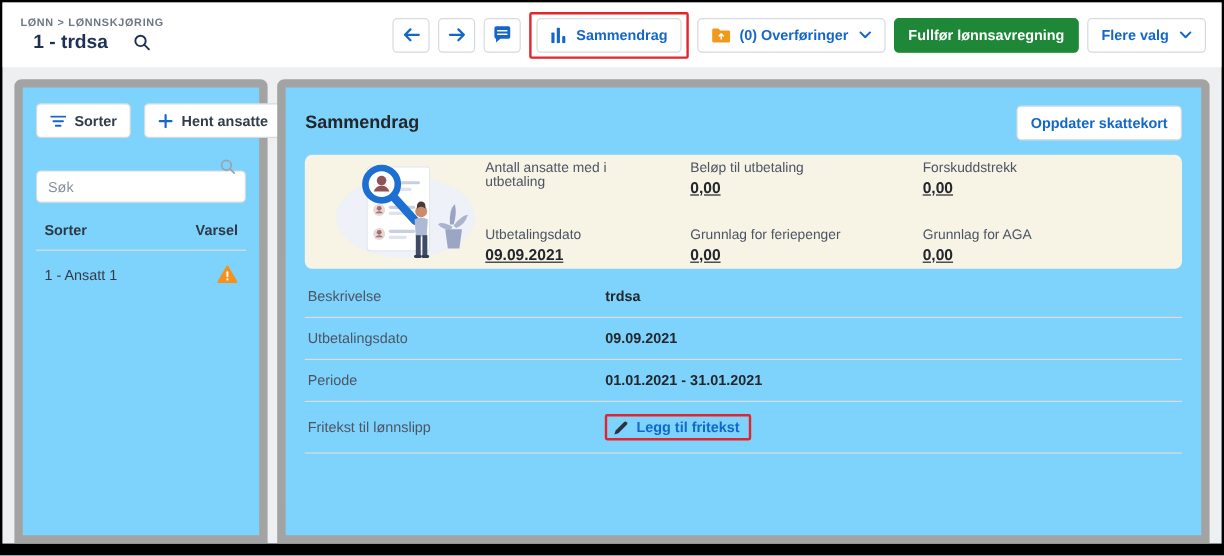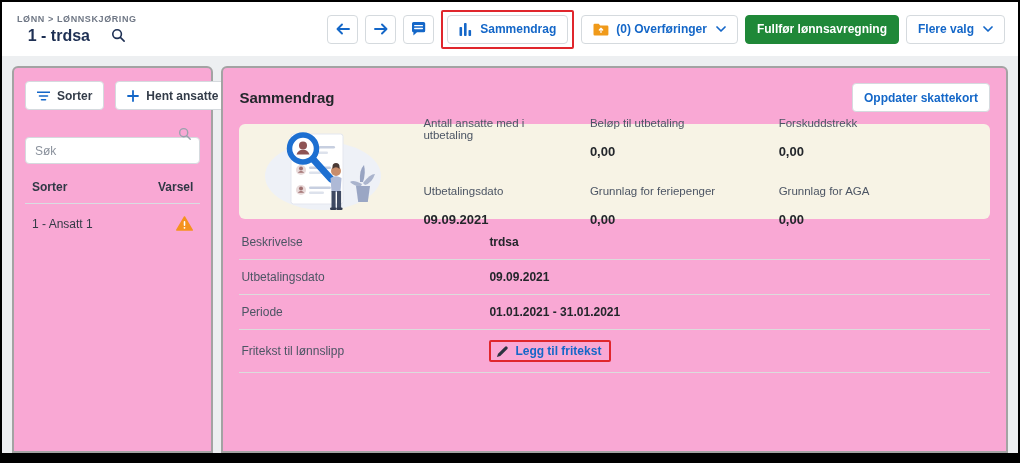--- a/index.html
+++ b/index.html
@@ -18,43 +18,43 @@
   .title-search { width: 15px; height: 15px; cursor: pointer; }
 
   .topbar-actions { display: flex; align-items: center; gap: 7px; }
   .icon-btn { width: 31px; height: 29px; background: #fff; border: 1px solid #d5dade; border-radius: 4px; display: flex; align-items: center; justify-content: center; cursor: pointer; }
   .btn { height: 29px; background: #fff; border: 1px solid #d5dade; border-radius: 4px; display: inline-flex; align-items: center; gap: 7px; padding: 0 11px; font-size: 12px; font-weight: 700; color: #1467c8; cursor: pointer; font-family: "Liberation Sans", sans-serif; }
   .btn-green { background: #1f8838; border-color: #1f8838; color: #fff; font-weight: 700; }
   .redbox { border: 2px solid #e0262c; border-radius: 2px; padding: 3px 4px; display: inline-flex; }
 
   
   .content { flex: 1; display: flex; gap: 8px; padding: 10px 10px 0 10px; overflow: hidden; }
-  .card { background: #f9a8d4; border: 2px solid #a3a3a3; border-radius: 6px 6px 0 0; }
+  .card { background: #7dd3fc; border: 7px solid #a3a3a3; border-radius: 6px 6px 0 0; }
 
   
   .sidebar { flex: 0 0 201px; padding: 13px 11px; }
   .sidebar-btn-row { display: flex; gap: 11px; }
   .side-btn { flex-shrink: 0; height: 29px; background: #fff; border: 1px solid #d5dade; border-radius: 4px; display: inline-flex; align-items: center; gap: 7px; padding: 0 11px; font-size: 12px; font-weight: 700; color: #333c49; cursor: pointer; font-family: "Liberation Sans", sans-serif; }
   .search-wrap { margin-top: 11px; position: relative; }
   .search-input { width: 100%; height: 27px; border: 1px solid #d5dade; border-radius: 4px; padding: 0 26px 0 9px; font-size: 12px; color: #444; font-family: "Liberation Sans", sans-serif; outline: none; margin-top: 16px; }
   .search-input::placeholder { color: #8a919c; }
   .search-wrap svg { position: absolute; right: 8px; top: 6px; }
   .emp-table-head { margin-top: 16px; display: flex; justify-content: space-between; padding: 0 7px 9px 7px; border-bottom: 1px solid #d9dde2; font-size: 12px; font-weight: 700; color: #2f3845; }
   .emp-row { display: flex; justify-content: space-between; align-items: center; padding: 12px 7px; font-size: 12px; color: #343b46; cursor: pointer; }
 
   
   .main { flex: 1; padding: 15px 16px; overflow: hidden; }
   .main-head { display: flex; justify-content: space-between; align-items: center; }
   .section-title { font-size: 15px; font-weight: 700; color: #23262b; }
 
-  .summary-box { margin-top: 12px; background: #f7f3e5; border-radius: 6px; padding: 12px 18px; display: flex; align-items: center; gap: 34px; height: 95px; }
+  .summary-box { margin-top: 12px; background: #f7f3e5; border-radius: 6px; padding: 12px 18px; display: flex; align-items: center; height: 95px; }
   .illustration { flex: 0 0 132px; height: 84px; }
   .summary-grid { flex: 1; display: grid; grid-template-columns: 1fr 1.15fr 1.1fr; row-gap: 14px; column-gap: 18px; padding-right: 30px; }
   .sum-label { font-size: 11.5px; color: #4c5564; }
-  .sum-value { font-size: 13px; font-weight: 700; color: #23262b; margin-top: 15px; min-height: 15px; }
+  .sum-value { font-size: 13px; font-weight: 700; color: #23262b; margin-top: 3px; min-height: 15px; text-decoration: underline; }
 
   .utvalg-head { margin-top: 20px; display: flex; justify-content: space-between; align-items: center; }
   .field-rows { margin-top: 6px; }
   .field-row { display: flex; align-items: center; padding: 10px 2px; border-bottom: 1px solid #dcdcdc; min-height: 35px; }
   .field-label { flex: 0 0 248px; font-size: 12px; color: #4c5564; }
   .field-value { font-size: 12px; font-weight: 700; color: #23262b; }
   .link { display: inline-flex; align-items: center; gap: 6px; font-size: 12px; font-weight: 700; color: #1467c8; cursor: pointer; }
   .redbox-inline { border: 2px solid #e0262c; border-radius: 2px; padding: 2px 8px 2px 5px; display: inline-flex; }
 
   .chev { margin-left: 2px; }

